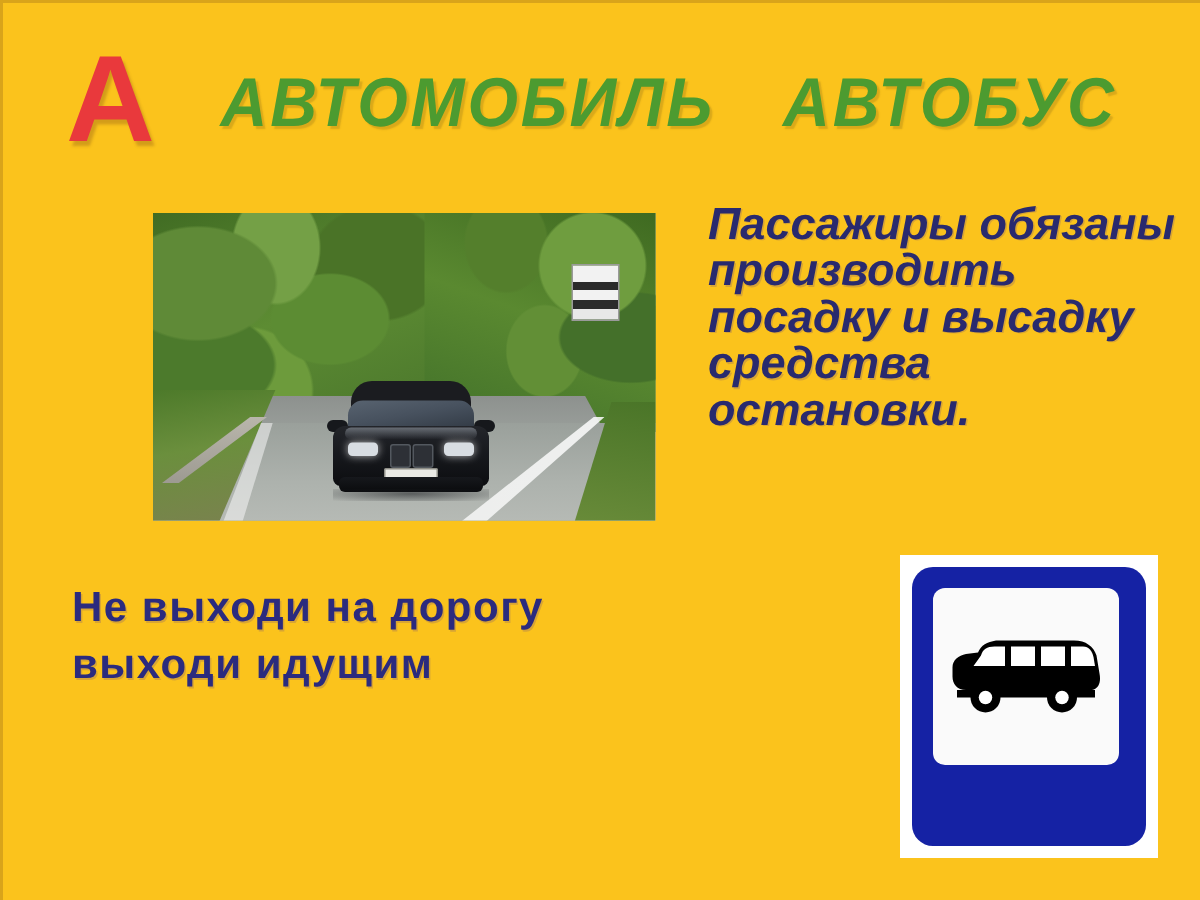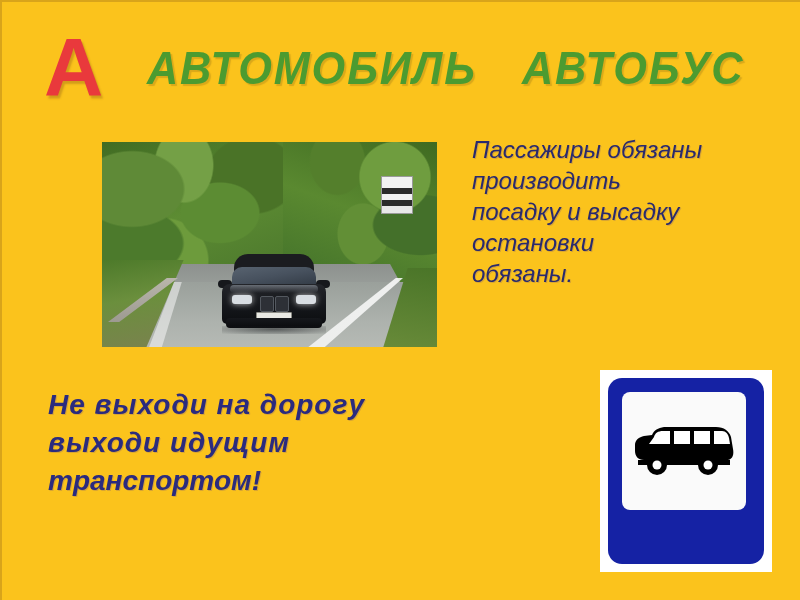--- a/index.html
+++ b/index.html
@@ -163,38 +163,37 @@
   .bumper { position: absolute; left: 6px; top: 64px; width: 96px; height: 10px; background: linear-gradient(180deg,#16181c,#0a0b0d); border-radius: 4px; }
   .car-shadow { position: absolute; left: 2px; top: 72px; width: 104px; height: 8px; background: radial-gradient(ellipse at 50% 40%, rgba(20,22,26,0.55), rgba(20,22,26,0)); }
 
   
   #rules-text {
     position: absolute;
     left: 470px;
     top: 132px;
     width: 320px;
     font-family: "Liberation Sans", sans-serif;
-    font-weight: normal;
+    font-weight: bold;
     font-style: italic;
-    font-size: 24px;
+    font-size: 30px;
     line-height: 31px;
     color: #292a6e;
     text-shadow: 1px 1px 0 rgba(90,60,140,0.22);
   }
   #rules-text .ln { display: block; white-space: nowrap; }
 
   
   #warning-text {
     position: absolute;
     left: 46px;
     top: 384px;
     width: 430px;
     font-family: "Liberation Sans", sans-serif;
     font-weight: bold;
-    font-style: italic;
     font-size: 28px;
     line-height: 38px;
     color: #2b2b7e;
     text-shadow: 1px 1px 0 rgba(90,60,140,0.22);
   }
   #warning-text .ln { display: block; white-space: nowrap; }
   #warning-text .ln.l1 { letter-spacing: 1px; }
   #warning-text .ln.l2 { letter-spacing: 1px; }
 
   
@@ -269,28 +268,27 @@
       <div class="plate"></div>
       <div class="bumper"></div>
       <div class="car-shadow"></div>
     </div>
   </div>
 
   <div id="rules-text">
     <span class="ln">Пассажиры обязаны</span>
     <span class="ln">производить</span>
     <span class="ln">посадку и высадку</span>
-    <span class="ln">остановки</span>
-    <span class="ln">обязаны.</span>
+    <span class="ln">средства</span>
+    <span class="ln">остановки.</span>
   </div>
 
   <div id="warning-text">
     <span class="ln l1"> Не  выходи  на  дорогу</span>
     <span class="ln l2">выходи   идущим</span>
-    <span class="ln l3">транспортом!</span>
   </div>
 
   <div id="bus-sign">
     <div id="bus-sign-blue">
       <div id="bus-sign-inner">
         <svg id="bus-glyph" width="104" height="56" viewBox="0 0 104 56">
           <path fill="#000000" d="
             M20 12
             C22 7 26 5 32 4
             L84 4

